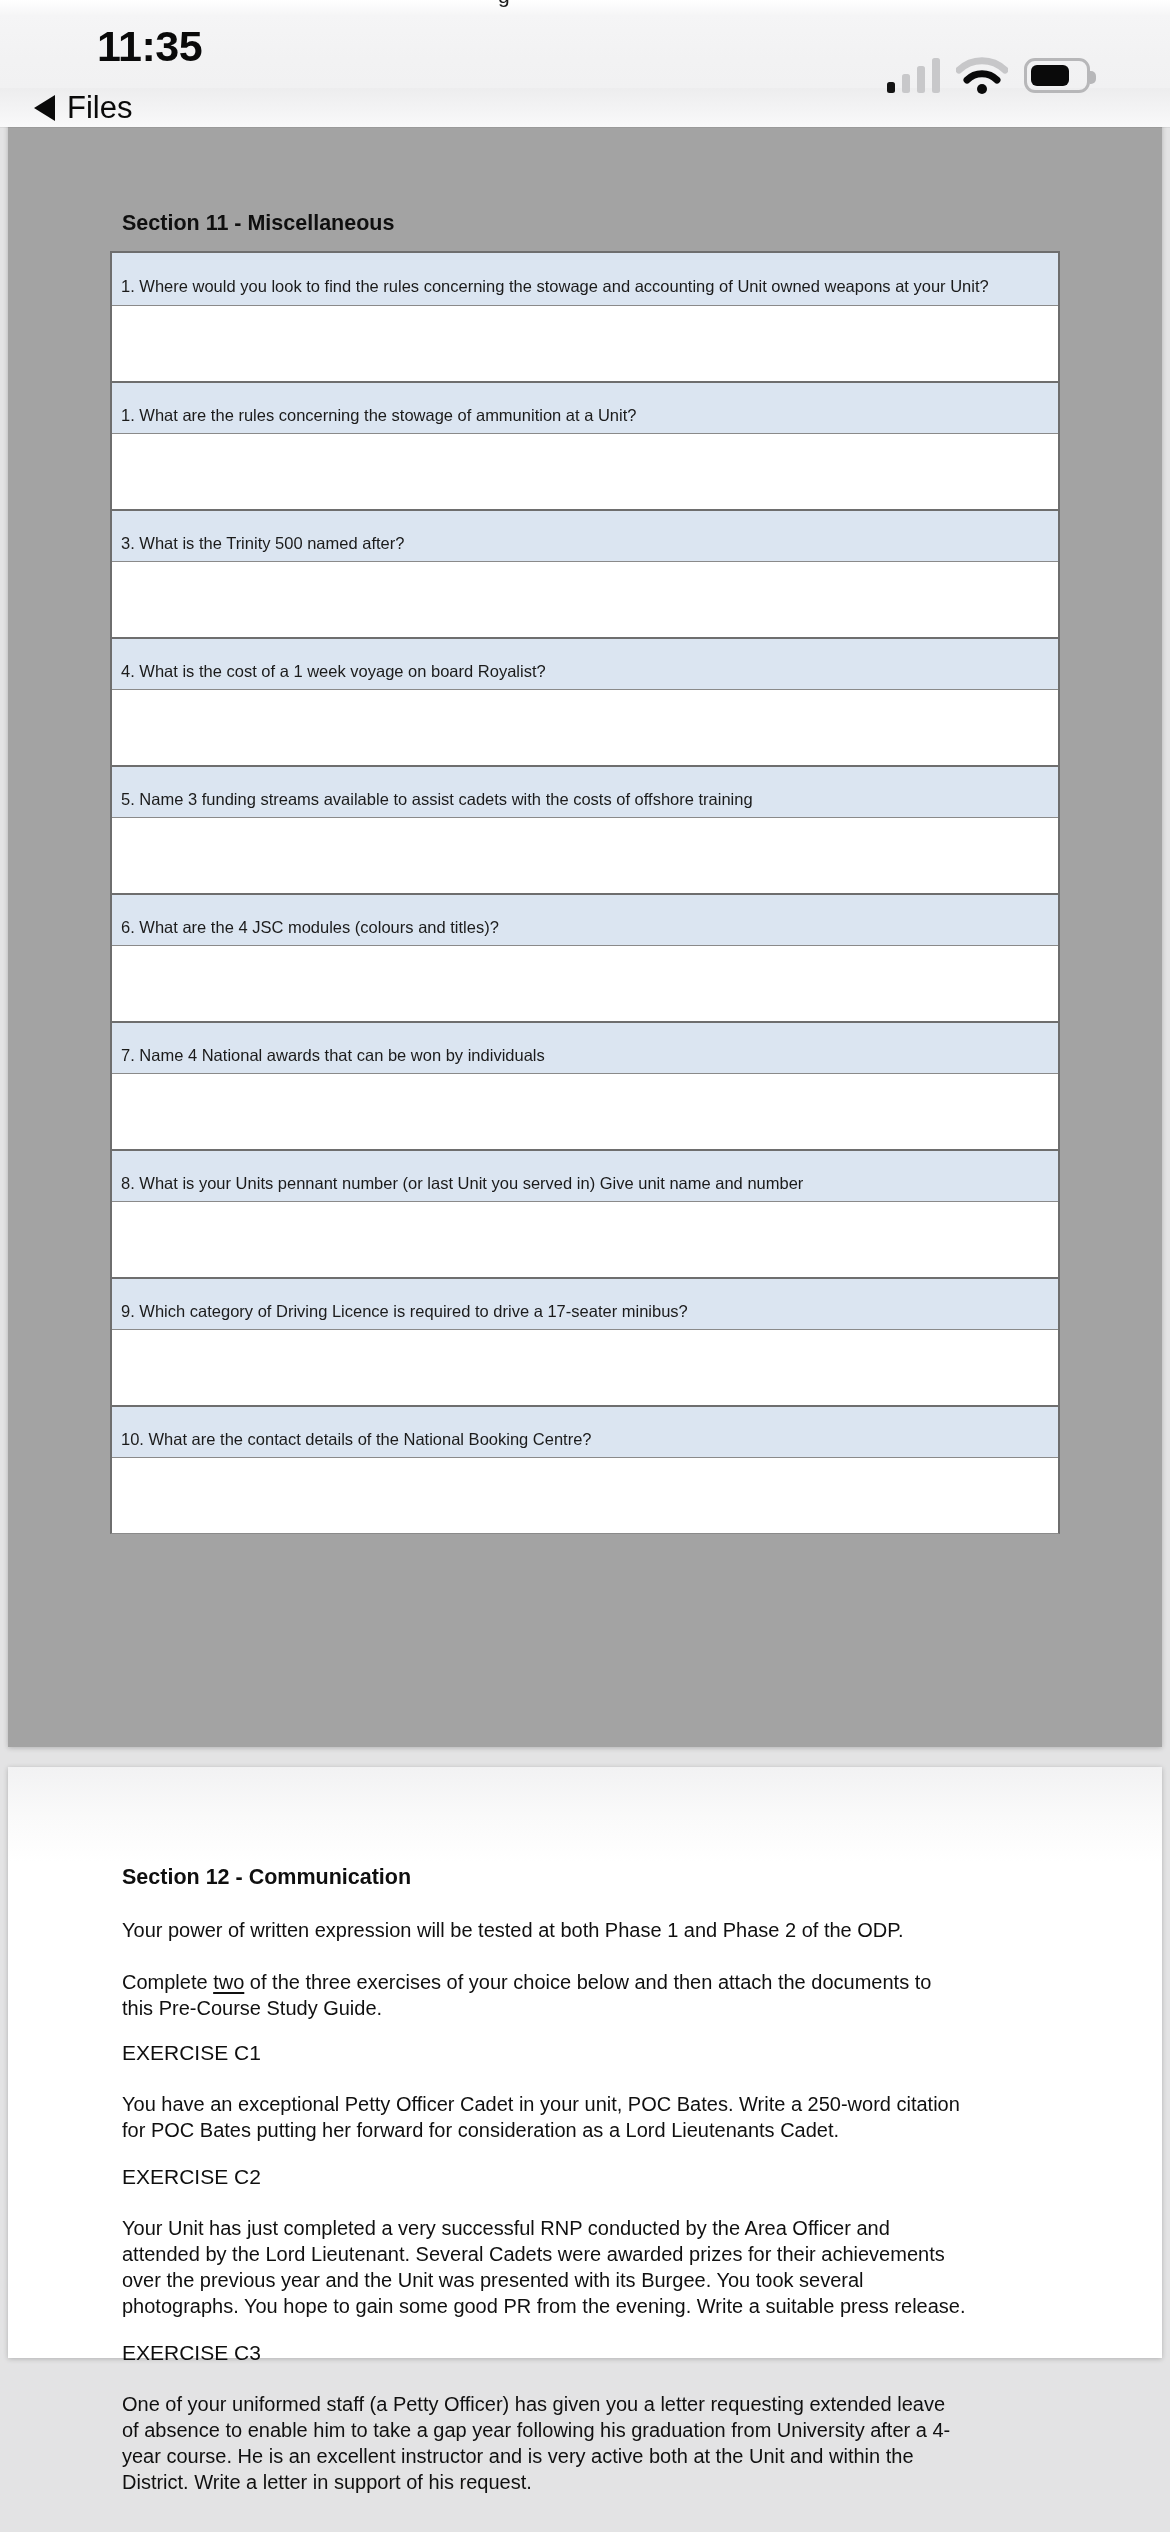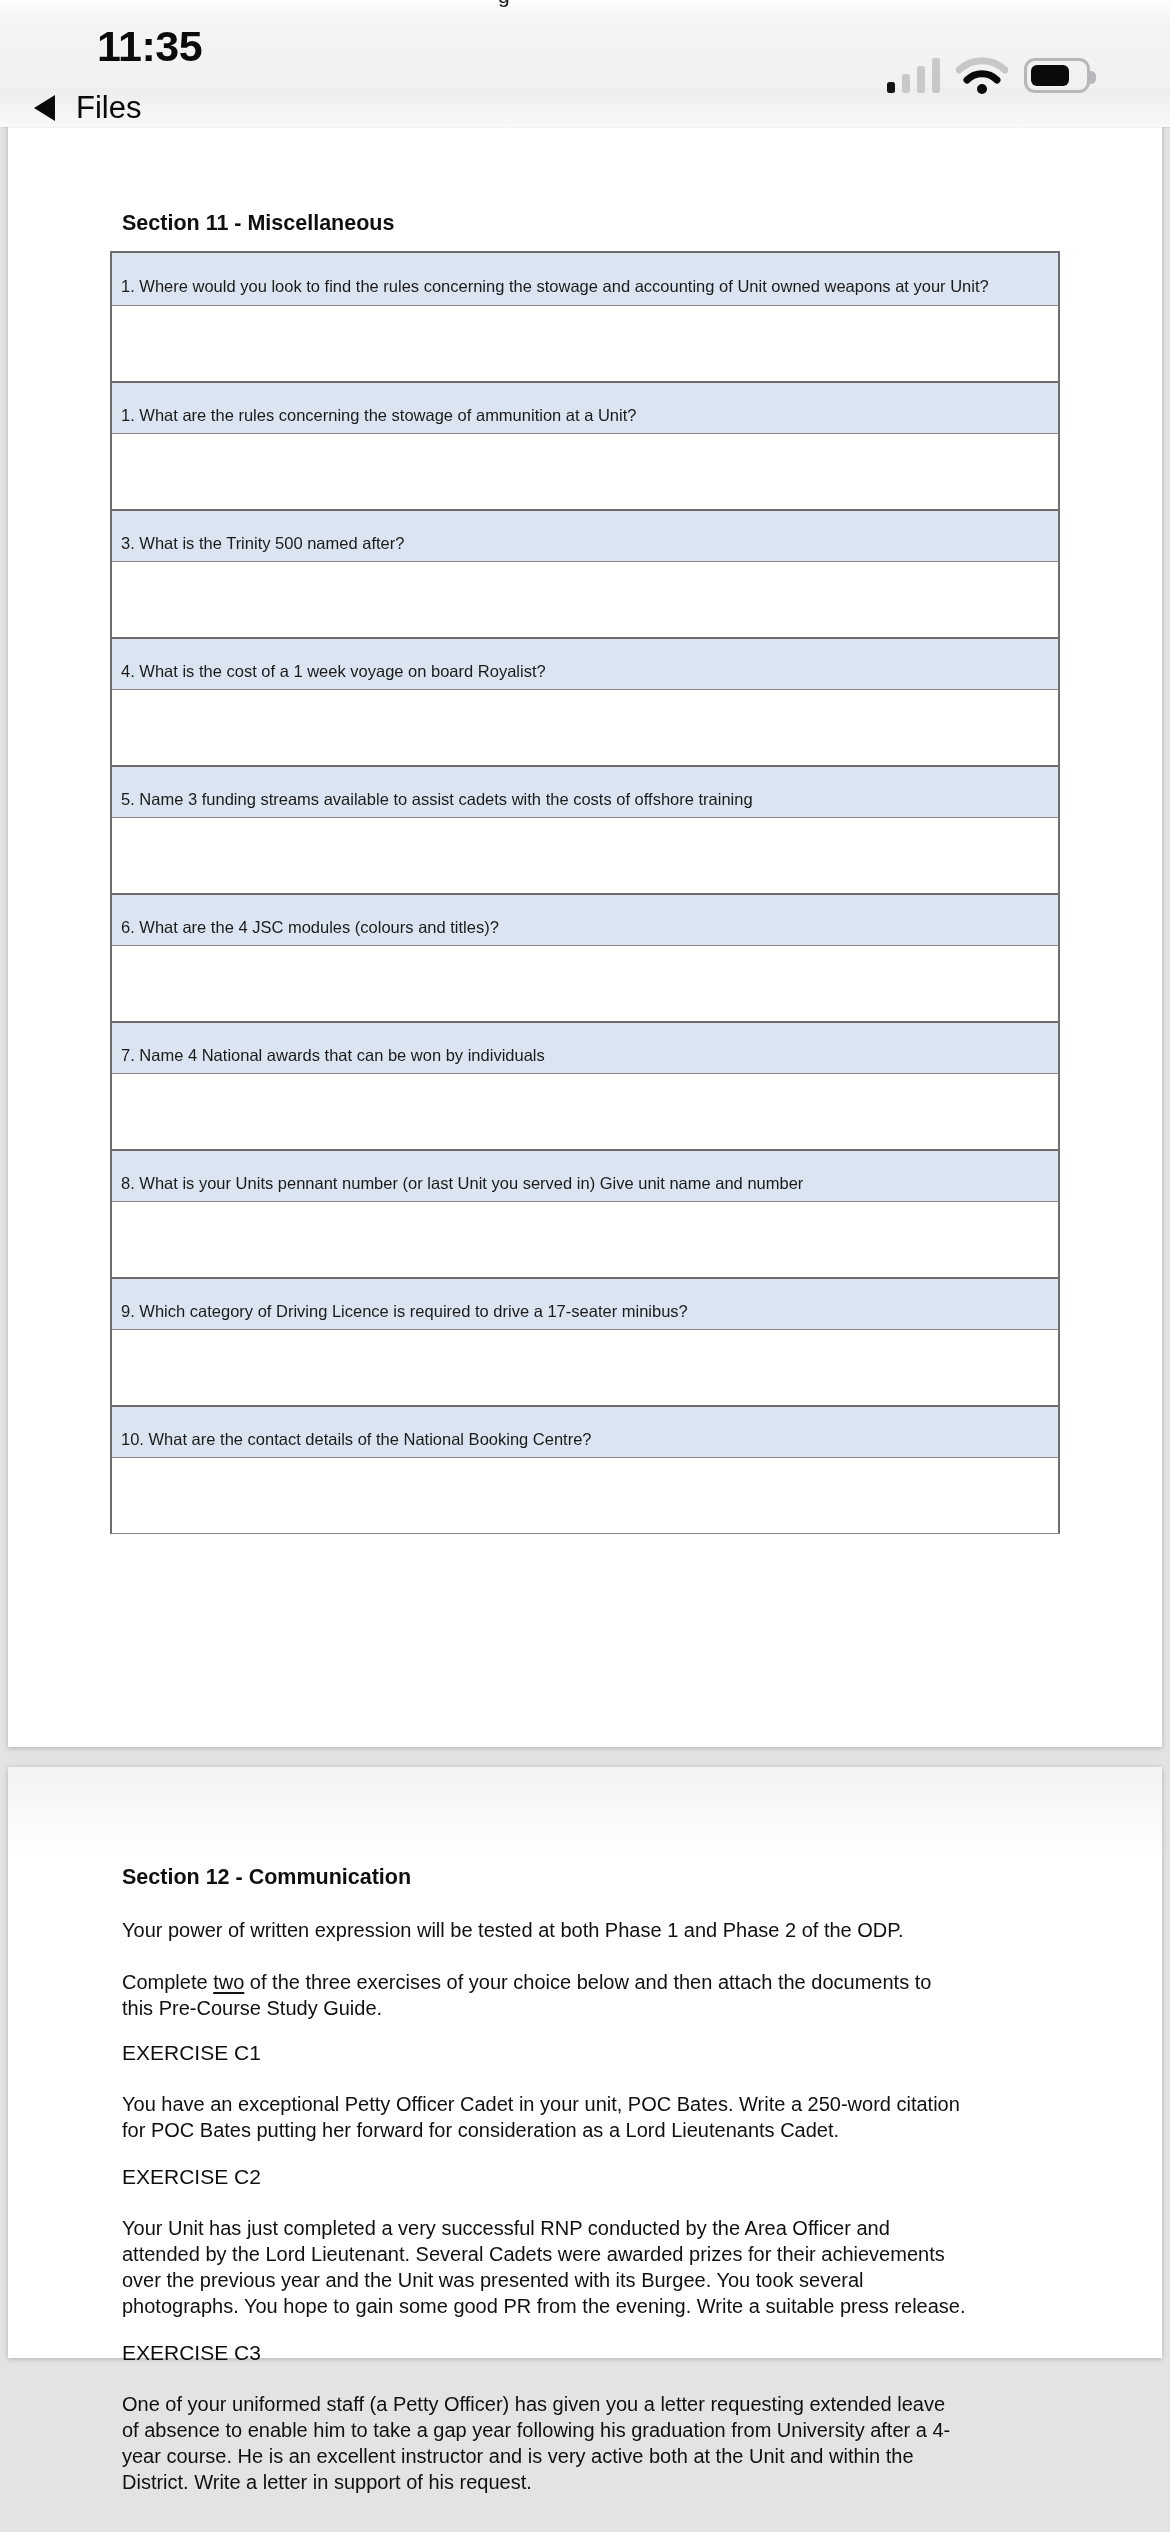--- a/index.html
+++ b/index.html
@@ -2,21 +2,21 @@
 <html><head>
 <meta charset="utf-8">
 <style>
   html,body{margin:0;padding:0;background:#9a9a9a;}
   .screen{
     position:relative;width:1170px;height:2532px;overflow:hidden;
     background:#e3e3e4;font-family:"Liberation Sans",sans-serif;
     -webkit-font-smoothing:antialiased;
   }
   
-  .page{position:absolute;left:8px;width:1154px;background:#ffffff;
+  .page{position:absolute;left:8px;width:1154px;background:#a3a3a3;
         box-shadow:0 1px 5px rgba(0,0,0,0.22);}
   .page1{top:0;height:1747px;}
   .page2{top:1767px;height:591px;
          background:linear-gradient(180deg,#f2f2f3 0px,#fafafa 50px,#ffffff 95px);}
   
   .sec-title-1{position:absolute;left:114px;top:208px;font-size:21.5px;line-height:30px;
                font-weight:bold;color:#0f0f0f;}
   .qtable{position:absolute;left:102px;top:251px;width:950px;box-sizing:border-box;
           border:2px solid #6e6e6e;border-bottom:1px solid #8a8a8a;}
   .q-row{box-sizing:border-box;height:52px;background:#dbe5f1;border-top:2px solid #6e6e6e;
@@ -49,21 +49,21 @@
   .sbar{width:8px;border-radius:2.5px;background:#c8c8ca;}
   .sbar.on{background:#141414;}
   .sb1{height:11px;}.sb2{height:19px;}.sb3{height:27px;}.sb4{height:35px;}
   .battery{position:relative;width:66px;height:35px;box-sizing:border-box;
            border:3px solid #b7b7b9;border-radius:11px;}
   .batt-fill{position:absolute;left:4px;top:4px;bottom:4px;width:38px;
              background:#0a0a0a;border-radius:6px;}
   .batt-tip{position:absolute;right:-9px;top:10px;width:6px;height:13px;
             background:#b7b7b9;border-radius:0 5px 5px 0;}
   .back-btn{position:absolute;left:34px;top:91px;display:flex;align-items:center;
-            gap:21px;z-index:25;cursor:pointer;}
+            gap:12px;z-index:25;cursor:pointer;}
   .back-tri{width:0;height:0;border-top:13px solid transparent;
             border-bottom:13px solid transparent;border-right:21px solid #0a0a0a;}
   .back-label{font-size:31px;color:#0a0a0a;line-height:34px;}
   
   .top-frag{position:absolute;left:498px;top:0;width:24px;height:12px;overflow:hidden;
             z-index:40;}
   .top-frag span{display:block;font-size:21px;line-height:21px;margin-top:-15px;color:#1d1d1d;}
 </style>
 </head>
 <body>

